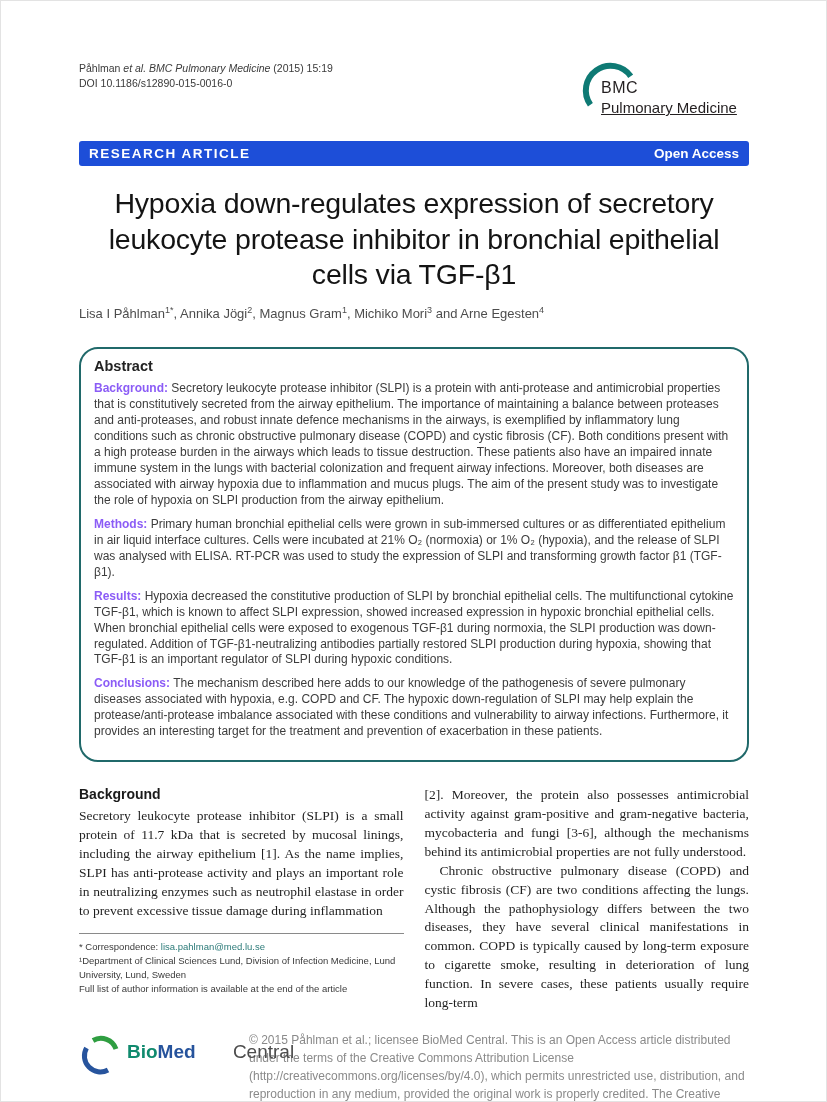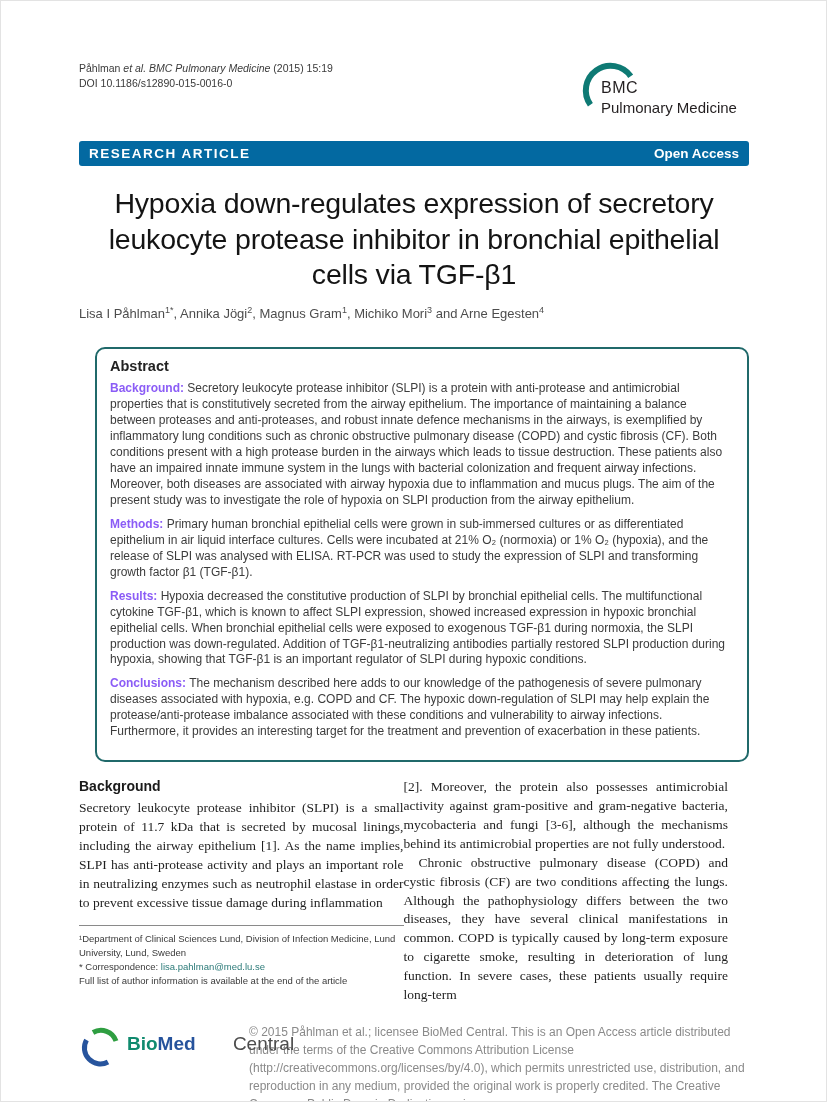--- a/index.html
+++ b/index.html
@@ -13,52 +13,51 @@
   }
   .page { padding: 40px 79px 0 78px; width: 827px; }
 
   
   .header-row { display: flex; justify-content: space-between; align-items: flex-start; height: 66px; margin-top: 14px; }
   .citation { font-size: 10.5px; line-height: 1.45; color: #3a3a3a; padding-top: 6px; }
   .citation .ital { font-style: italic; }
   .journal-logo { position: relative; width: 172px; height: 66px; }
   .journal-logo svg { position: absolute; left: 0; top: 0; }
   .journal-logo .bmc-name { position: absolute; left: 24px; top: 24px; font-size: 16px; letter-spacing: 0.5px; color: #231f20; }
-  .journal-logo .bmc-sub { position: absolute; left: 24px; top: 44px; font-size: 15px; color: #231f20; white-space: nowrap; }
+  .journal-logo .bmc-sub { position: absolute; left: 24px; top: 44px; font-size: 15px; color: #231f20; white-space: nowrap; text-decoration: underline; }
 
   
   .banner {
     margin-top: 20px; height: 25px; border-radius: 3px;
     display: flex; justify-content: space-between; align-items: center;
     padding: 0 10px; color: #fff; font-weight: bold; font-size: 13.5px;
   }
   .banner .left-label { letter-spacing: 1.5px; }
 
   
   .article-title {
     margin-top: 20px; font-size: 28.5px; font-weight: 400;
     line-height: 1.25; color: #141414; letter-spacing: -0.2px; text-align: center;
   }
   .authors-line { margin-top: 12px; font-size: 13px; color: #4d4d4d; }
   .authors-line sup { font-size: 9px; }
 
   
   .abstract-box {
-    margin-top: 26px; border: 2px solid #20696a; border-radius: 10px;
+    margin-top: 26px; border: 2px solid #20696a; border-radius: 19px;
     padding: 9px 13px 12px 13px;
-    margin-left: 16px;
   }
   .abstract-heading { font-size: 14.5px; font-weight: bold; color: #232323; margin-bottom: 7px; }
   .abstract-section { font-size: 12px; line-height: 1.33; color: #3c3c3c; margin-bottom: 8px; text-align: left; }
   .abstract-section b { color: #8b5cf6; }
   .abstract-keywords { font-size: 12px; color: #3c3c3c; margin-bottom: 2px; }
   .abstract-keywords b { color: #232323; }
 
   
-  .body-cols { margin-top: 16px; display: flex; }
+  .body-cols { margin-top: 24px; display: flex; gap: 21px; }
   .col { width: 324.5px; }
   .section-heading { font-family: "Liberation Sans", sans-serif; font-size: 14px; font-weight: bold; color: #1a1a1a; margin-bottom: 5px; }
   .body-para {
     font-family: "Liberation Serif", serif; font-size: 13.5px; line-height: 1.4;
     text-align: justify; color: #1f1f1f;
   }
   .indent { text-indent: 15px; }
 
   
   .footnote-block { margin-top: 12px; border-top: 1px solid #8a8a8a; padding-top: 6px; font-size: 9.5px; line-height: 1.5; color: #3a3a3a; }
@@ -87,43 +86,43 @@
       <span>
         <svg width="64" height="64" viewBox="0 0 64 64">
           <path d="M 13.4 49.8 A 24 24 0 1 1 53.7 21.2" fill="none" stroke="#0e7a74" stroke-width="6" stroke-linecap="butt"></path>
         </svg>
       </span>
       <span class="bmc-name">BMC</span>
       <span class="bmc-sub">Pulmonary Medicine</span>
     </div>
   </div>
 
-  <div class="banner" style="background:#0369a1">
+  <div class="banner" style="background:#1d4ed8">
     <span class="left-label">RESEARCH ARTICLE</span>
     <span>Open Access</span>
   </div>
 
   <h1 class="article-title">Hypoxia down-regulates expression of secretory leukocyte protease inhibitor in bronchial epithelial cells via TGF-β1</h1>
   <div class="authors-line" id="authors-line"><span></span><span>Lisa I Påhlman</span><sup>1*</sup><span>, </span><span>Annika Jögi</span><sup>2</sup><span>, </span><span>Magnus Gram</span><sup>1</sup><span>, </span><span>Michiko Mori</span><sup>3</sup><span> and </span><span>Arne Egesten</span><sup>4</sup></div>
 
   <div class="abstract-box">
     <div class="abstract-heading">Abstract</div>
     <p class="abstract-section"><b>Background:</b><span> Secretory leukocyte protease inhibitor (SLPI) is a protein with anti-protease and antimicrobial properties that is constitutively secreted from the airway epithelium. The importance of maintaining a balance between proteases and anti-proteases, and robust innate defence mechanisms in the airways, is exemplified by inflammatory lung conditions such as chronic obstructive pulmonary disease (COPD) and cystic fibrosis (CF). Both conditions present with a high protease burden in the airways which leads to tissue destruction. These patients also have an impaired innate immune system in the lungs with bacterial colonization and frequent airway infections. Moreover, both diseases are associated with airway hypoxia due to inflammation and mucus plugs. The aim of the present study was to investigate the role of hypoxia on SLPI production from the airway epithelium.</span></p>
     <p class="abstract-section"><b>Methods:</b><span> Primary human bronchial epithelial cells were grown in sub-immersed cultures or as differentiated epithelium in air liquid interface cultures. Cells were incubated at 21% O₂ (normoxia) or 1% O₂ (hypoxia), and the release of SLPI was analysed with ELISA. RT-PCR was used to study the expression of SLPI and transforming growth factor β1 (TGF-β1).</span></p>
     <p class="abstract-section"><b>Results:</b><span> Hypoxia decreased the constitutive production of SLPI by bronchial epithelial cells. The multifunctional cytokine TGF-β1, which is known to affect SLPI expression, showed increased expression in hypoxic bronchial epithelial cells. When bronchial epithelial cells were exposed to exogenous TGF-β1 during normoxia, the SLPI production was down-regulated. Addition of TGF-β1-neutralizing antibodies partially restored SLPI production during hypoxia, showing that TGF-β1 is an important regulator of SLPI during hypoxic conditions.</span></p>
     <p class="abstract-section"><b>Conclusions:</b><span> The mechanism described here adds to our knowledge of the pathogenesis of severe pulmonary diseases associated with hypoxia, e.g. COPD and CF. The hypoxic down-regulation of SLPI may help explain the protease/anti-protease imbalance associated with these conditions and vulnerability to airway infections. Furthermore, it provides an interesting target for the treatment and prevention of exacerbation in these patients.</span></p>
   </div>
 
   <div class="body-cols">
     <div class="col">
       <div class="section-heading">Background</div>
       <p class="body-para">Secretory leukocyte protease inhibitor (SLPI) is a small protein of 11.7 kDa that is secreted by mucosal linings, including the airway epithelium [1]. As the name implies, SLPI has anti-protease activity and plays an important role in neutralizing enzymes such as neutrophil elastase in order to prevent excessive tissue damage during inflammation</p>
       <div class="footnote-block">
+        <div><span>* Correspondence: </span><a href="#" style="color:#2b7a78">lisa.pahlman@med.lu.se</a></div>
         <div>¹Department of Clinical Sciences Lund, Division of Infection Medicine, Lund University, Lund, Sweden</div>
-        <div><span>* Correspondence: </span><a href="#" style="color:#2b7a78">lisa.pahlman@med.lu.se</a></div>
         <div>Full list of author information is available at the end of the article</div>
       </div>
     </div>
     <div class="col">
       <p class="body-para">[2]. Moreover, the protein also possesses antimicrobial activity against gram-positive and gram-negative bacteria, mycobacteria and fungi [3-6], although the mechanisms behind its antimicrobial properties are not fully understood.</p>
       <p class="body-para indent">Chronic obstructive pulmonary disease (COPD) and cystic fibrosis (CF) are two conditions affecting the lungs. Although the pathophysiology differs between the two diseases, they have several clinical manifestations in common. COPD is typically caused by long-term exposure to cigarette smoke, resulting in deterioration of lung function. In severe cases, these patients usually require long-term</p>
     </div>
   </div>
 
   <div class="footer-row">

